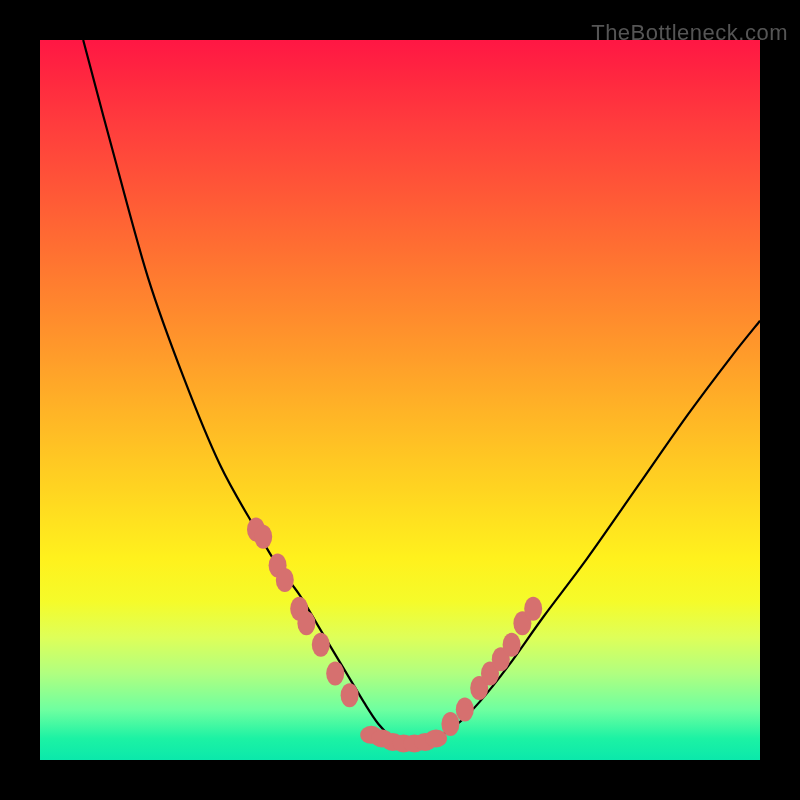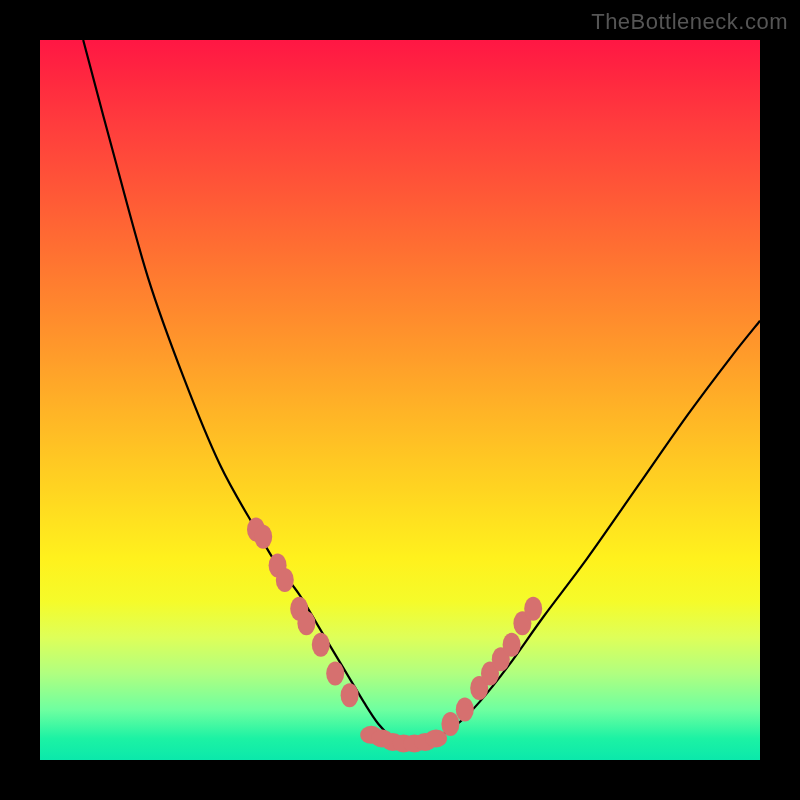--- a/index.html
+++ b/index.html
@@ -12,21 +12,21 @@
     background: #000;
   }
   .frame {
     position: relative;
     width: 800px;
     height: 800px;
     background: #000;
   }
   .watermark {
     position: absolute;
-    top: 9px;
+    top: 20px;
     right: 12px;
     color: #555;
     font-size: 22px;
     font-weight: 500;
     letter-spacing: 0.5px;
     z-index: 10;
   }
   .plot-area {
     position: absolute;
     left: 40px;

